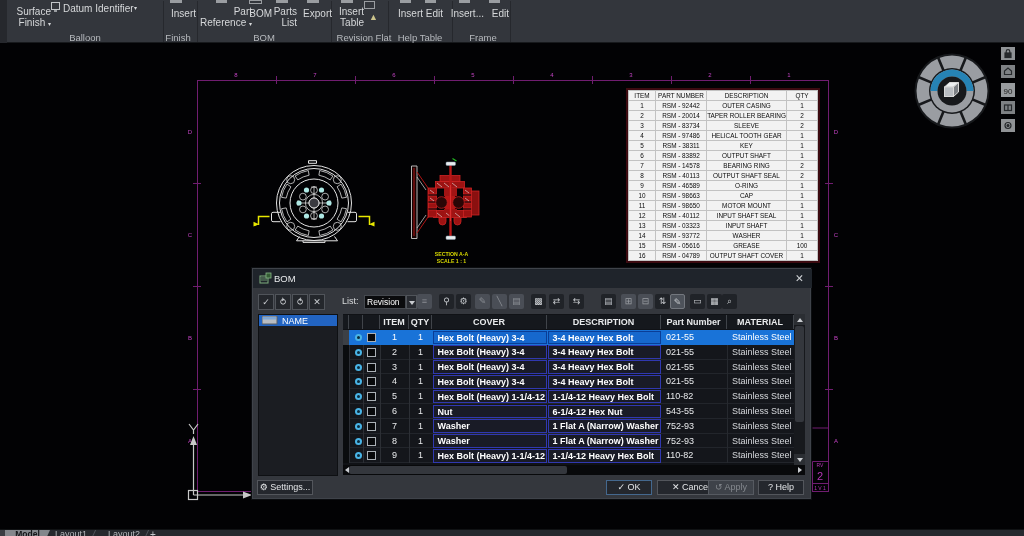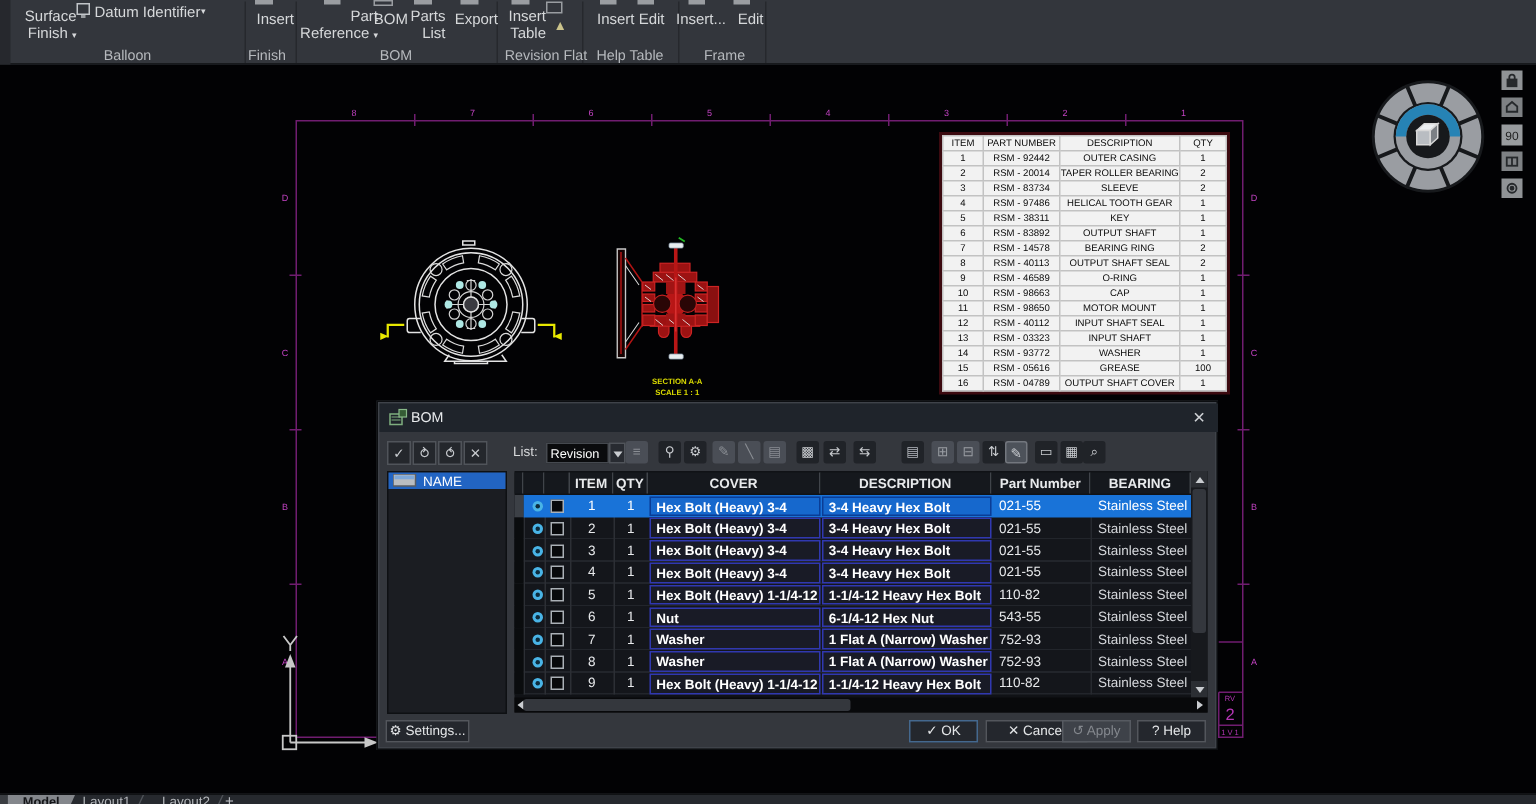--- a/index.html
+++ b/index.html
@@ -487,21 +487,21 @@
     <div class="abs" style="left:475px;top:62px;width:1px;height:133px;background:#26292f;"></div>
 
     <div class="hdr" style="left:91px;width:6px;"></div>
     <div class="hdr" style="left:97px;width:14px;"></div>
     <div class="hdr" style="left:111px;width:17px;"></div>
     <div class="hdr" style="left:128px;width:29px;">ITEM</div>
     <div class="hdr" style="left:157px;width:23px;">QTY</div>
     <div class="hdr" style="left:180px;width:115px;">COVER</div>
     <div class="hdr" style="left:295px;width:114px;">DESCRIPTION</div>
     <div class="hdr" style="left:409px;width:66px;">Part Number</div>
-    <div class="hdr" style="left:475px;width:67px;">BEARING</div>
+    <div class="hdr" style="left:475px;width:67px;">MATERIAL</div>
 <div class="row" style="top:62.0px;height:14.8px;">
         <div class="abs" style="left:97px;top:0;width:445px;height:14.8px;background:#1973d8;"></div>
         <div class="abs" style="left:91px;top:0;width:6px;height:14.8px;background:#3c4046;"></div>
         <div class="abs" style="left:103px;top:4px;width:7px;height:7px;border-radius:50%;background:#49b4e6;"></div>
         <div class="abs" style="left:105px;top:6px;width:3px;height:3px;border-radius:50%;background:#0c2b3c;"></div>
         <div class="abs" style="left:114.5px;top:3px;width:9px;height:9px;border:1px solid #aab0b6;background:#08090b;"></div>
         <div class="cell" style="left:128px;width:29px;text-align:center;color:#fff;">1</div>
         <div class="cell" style="left:157px;width:23px;text-align:center;color:#fff;">1</div>
         <div class="ecell" style="left:180.5px;top:0.5px;width:114px;background:#1668cd;border-color:#0a3d96;">Hex Bolt (Heavy) 3-4</div>
         <div class="ecell" style="left:295.5px;top:0.5px;width:113px;background:#1668cd;border-color:#0a3d96;">3-4 Heavy Hex Bolt</div>

